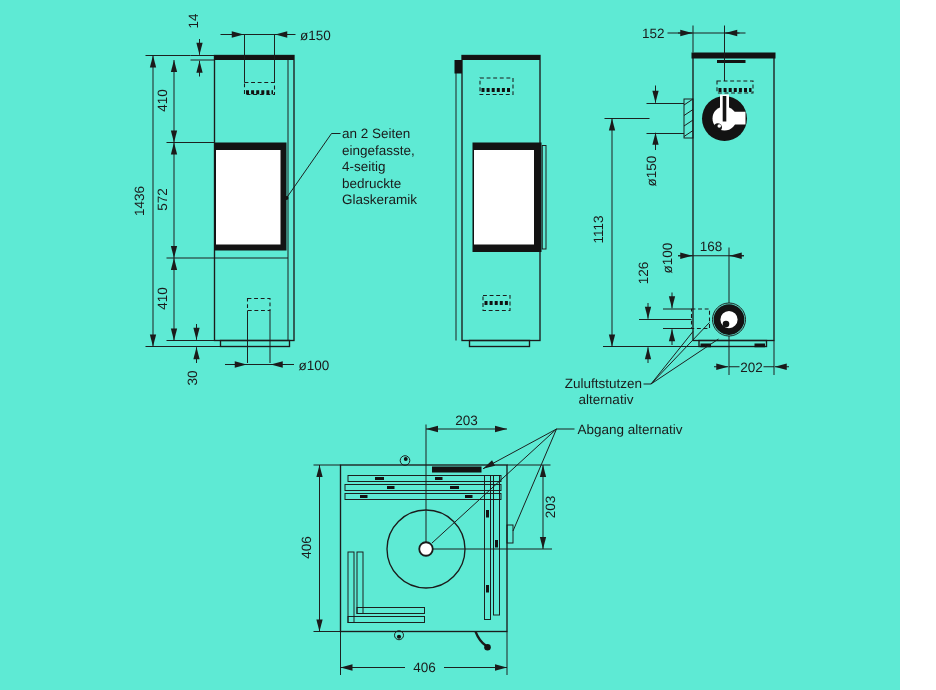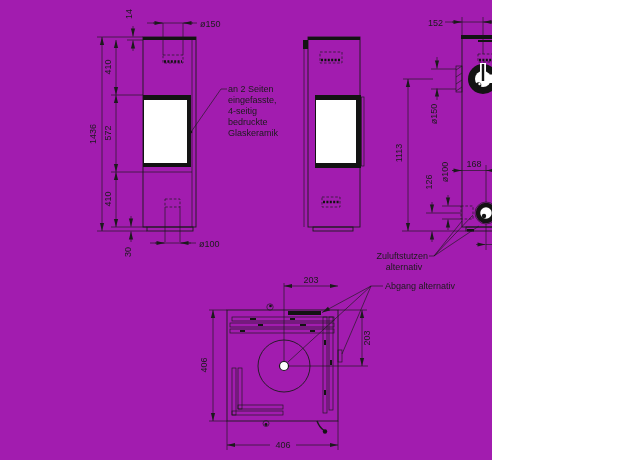--- a/index.html
+++ b/index.html
@@ -1,16 +1,16 @@
 <!DOCTYPE html>
 <html><head>
 <meta charset="utf-8">
 <style>
   html,body { margin:0; padding:0; background:#ffffff; }
-  .stage { width:492px; height:460px; background:#a21caf; position:relative; overflow:hidden; }
+  .stage { width:600px; height:460px; background:#5eead4; position:relative; overflow:hidden; }
   svg { display:block; }
   svg text {
     font-family:"Liberation Sans", sans-serif;
     font-size:9px;
     fill:#1b1b1b;
   }
   .ln   { stroke:#1b1b1b; stroke-width:0.9; fill:none; }
   .lt   { stroke:#1b1b1b; stroke-width:0.65; fill:none; }
   .dim  { stroke:#1b1b1b; stroke-width:0.65; fill:none; }
   .dsh  { stroke:#1b1b1b; stroke-width:0.7; fill:none; stroke-dasharray:2.6 1.8; }

